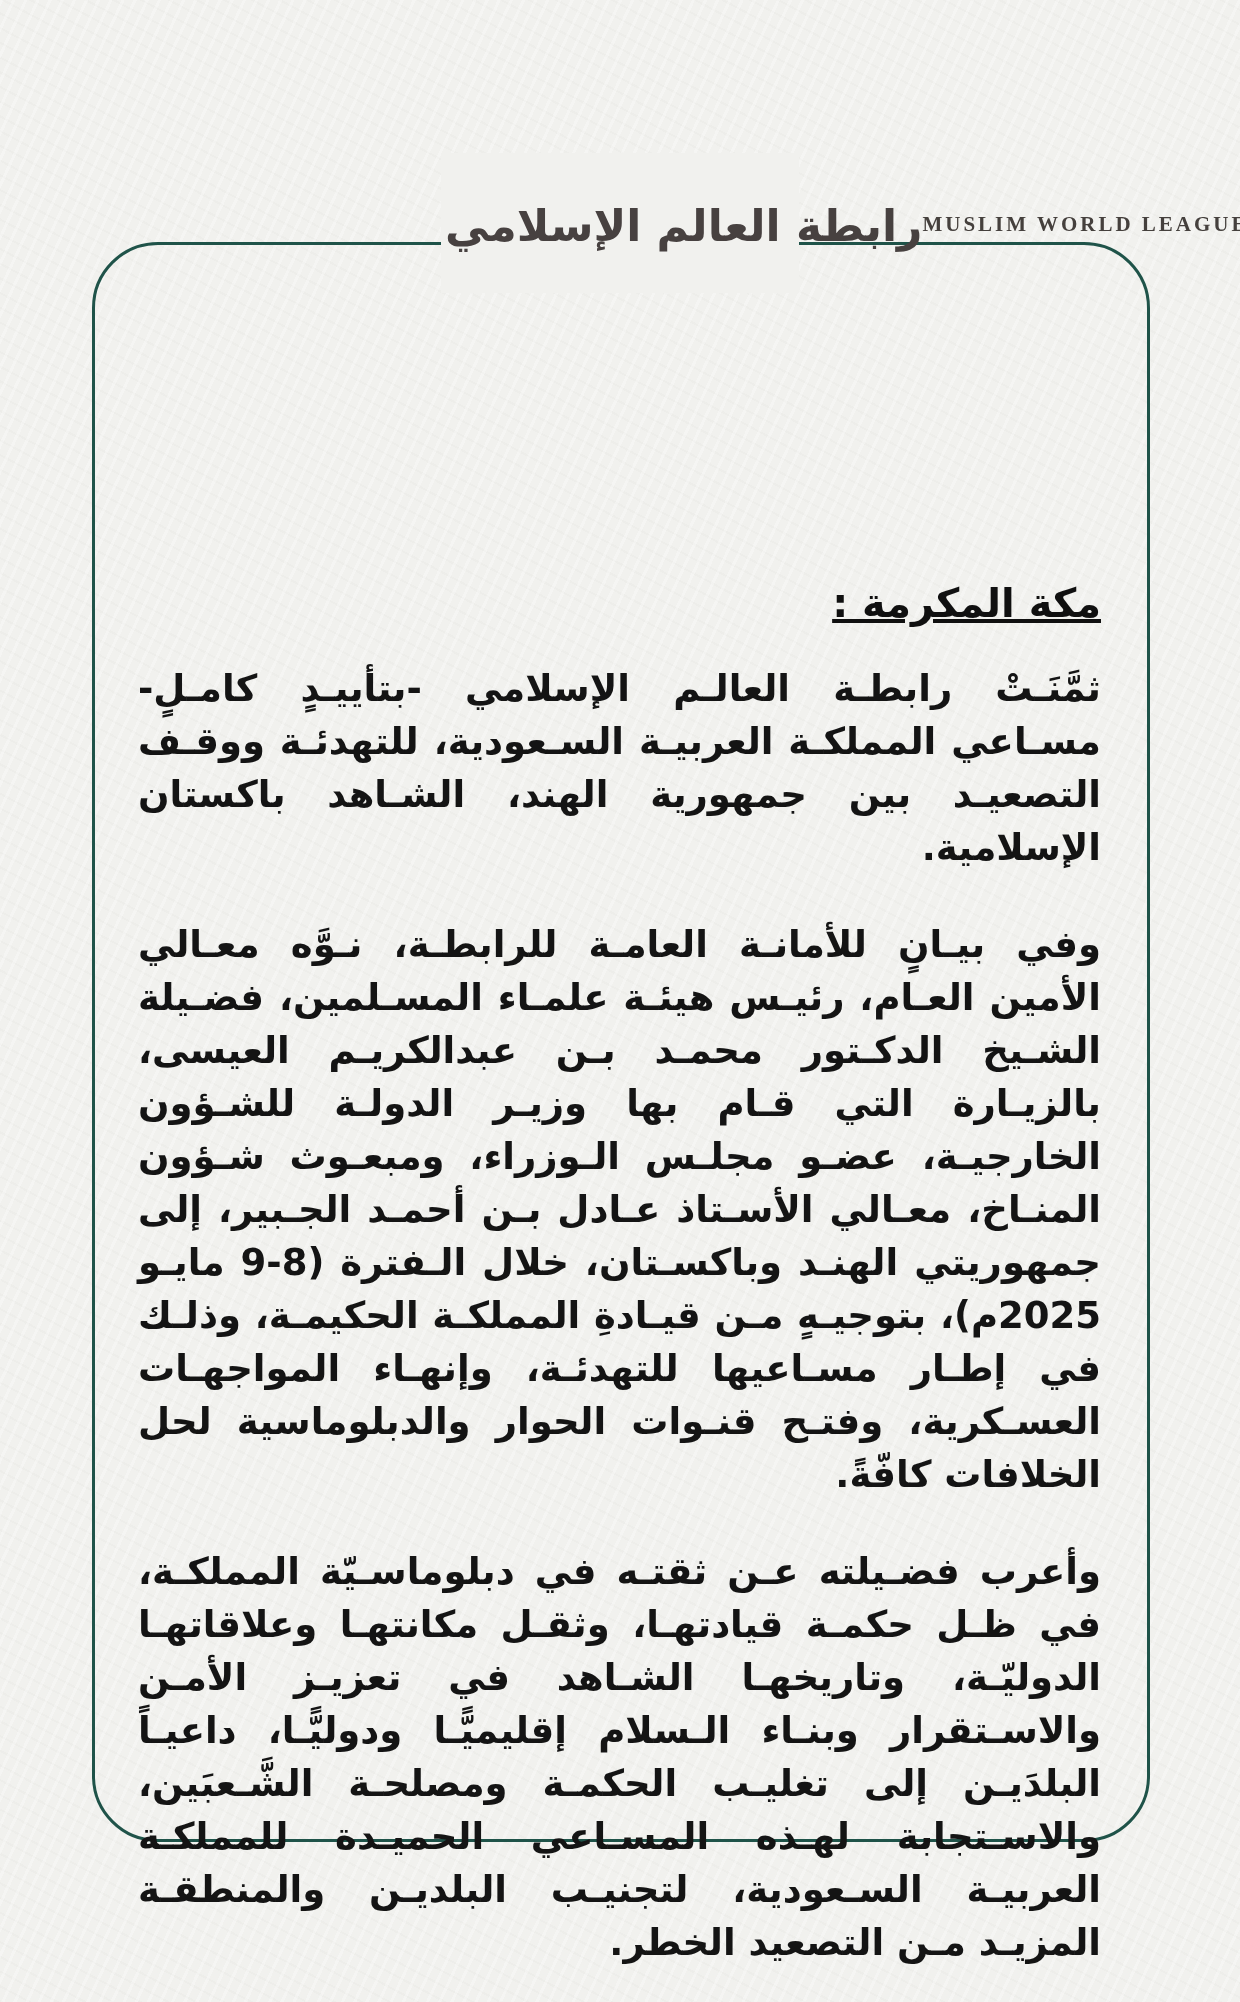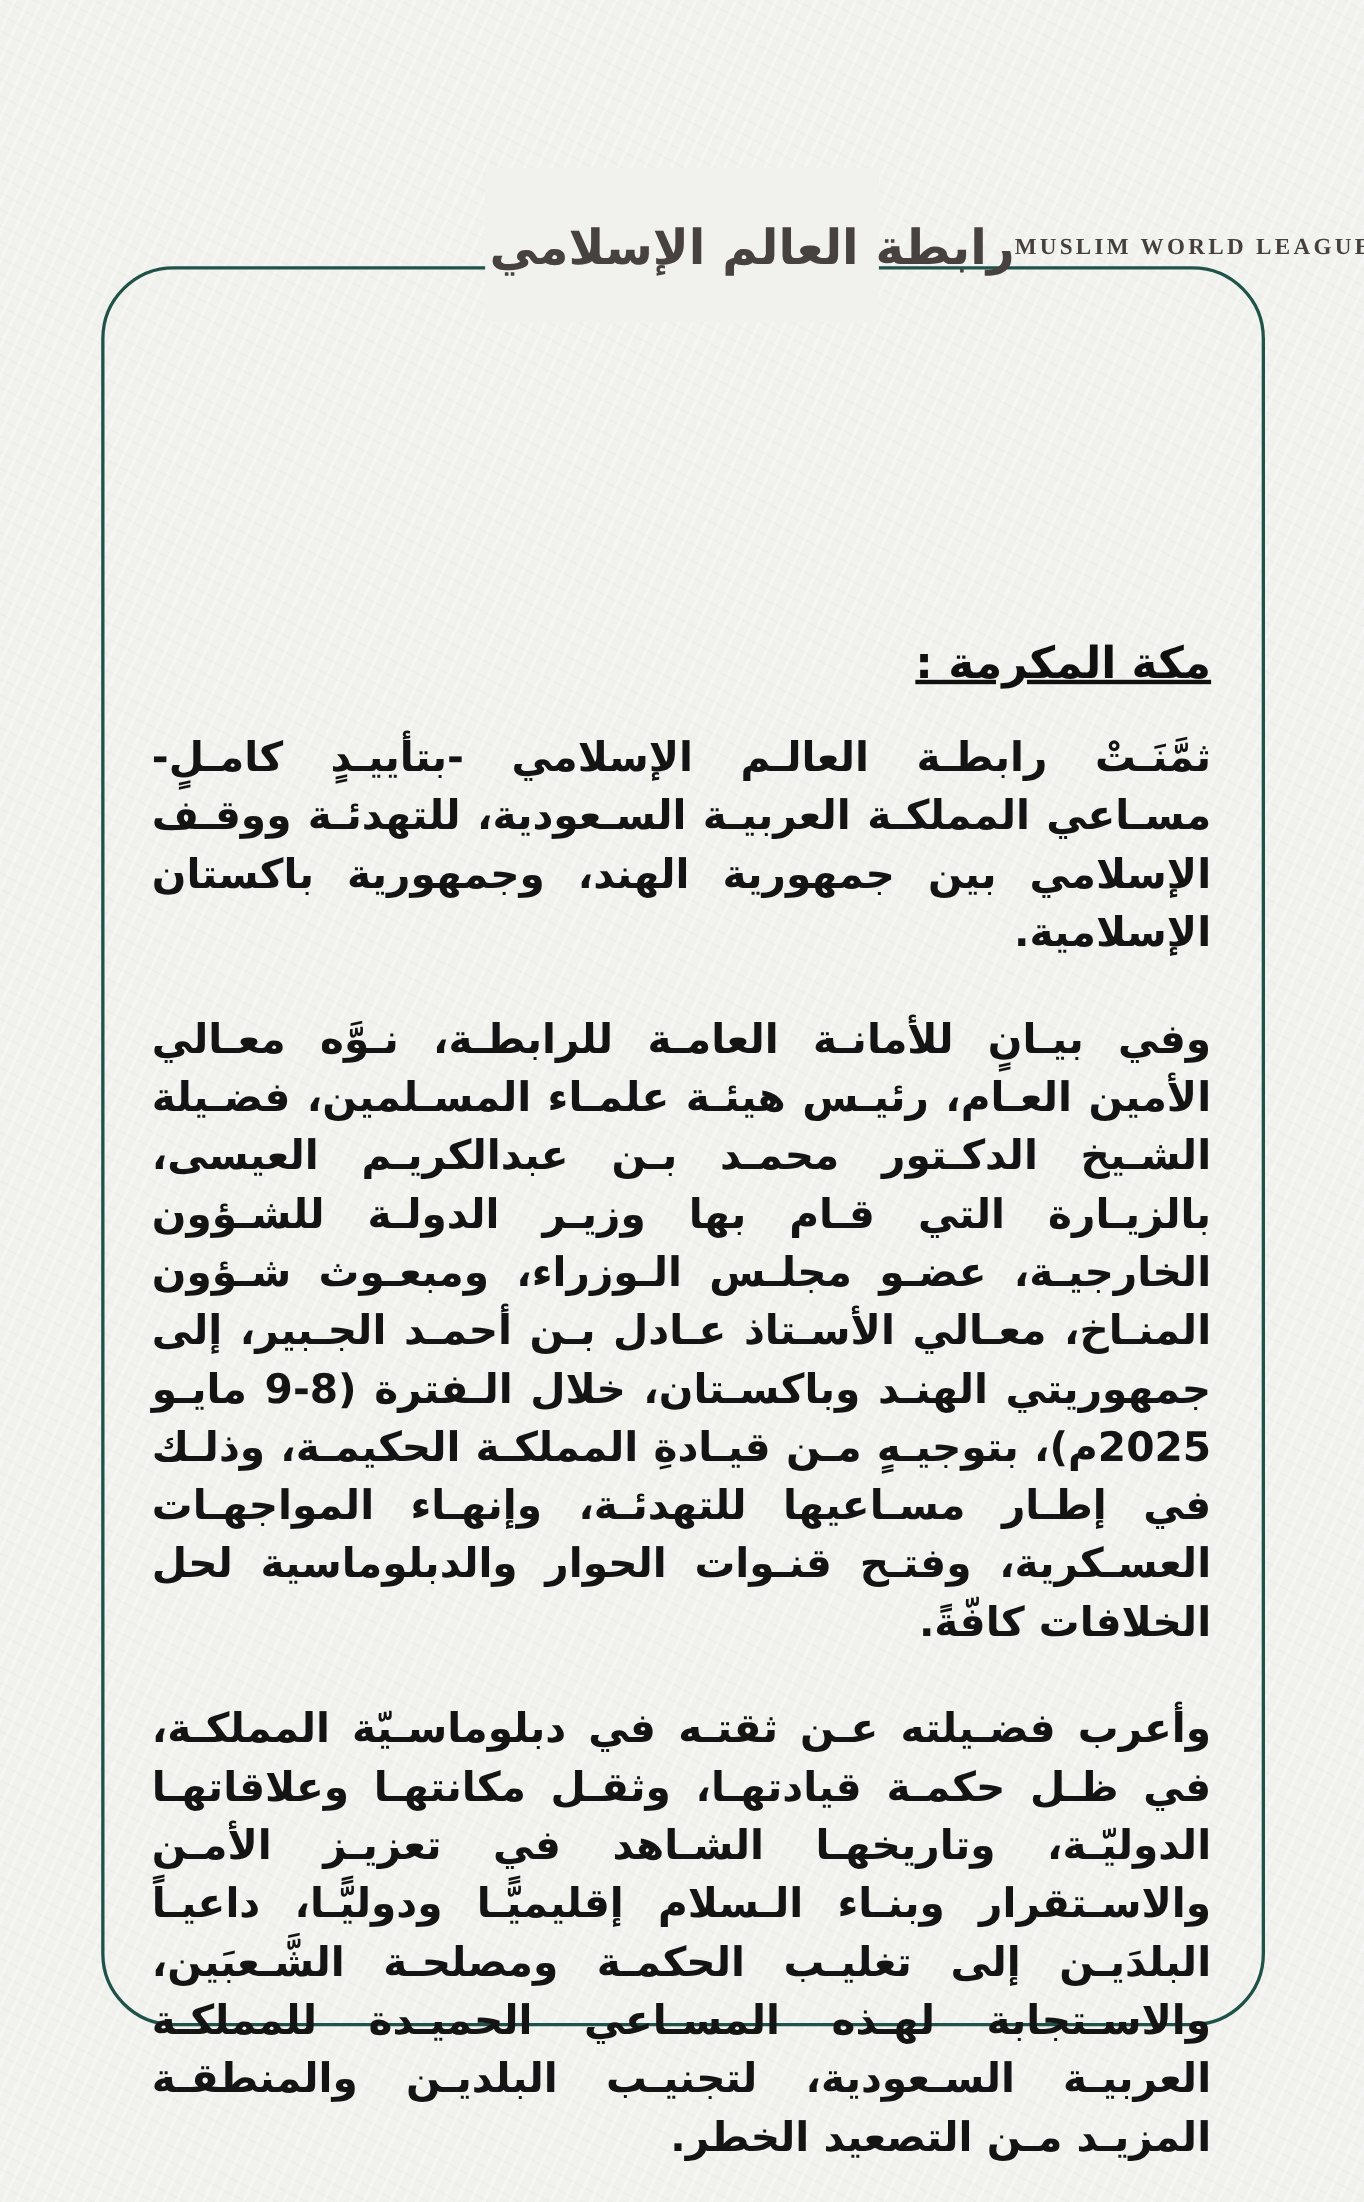--- a/index.html
+++ b/index.html
@@ -167,20 +167,20 @@
     <div class="english-name">MUSLIM WORLD LEAGUE</div>
 
     <div class="banner">
       <span class="banner-label">بيـــــان</span>
     </div>
   </div>
 
   <div class="content">
     <h2 class="location-heading">مكة المكرمة :</h2>
 
-    <p class="body-par">ثمَّنَـتْ رابطـة العالـم الإسلامي -بتأييـدٍ كامـلٍ- مسـاعي المملكـة العربيـة السـعودية، للتهدئـة ووقـف الإسلامي بين جمهورية الهند، وجمهورية باكستان الإسلامية.</p>
+    <p class="body-par">ثمَّنَـتْ رابطـة العالـم الإسلامي -بتأييـدٍ كامـلٍ- مسـاعي المملكـة العربيـة السـعودية، للتهدئـة ووقـف التصعيـد بين جمهورية الهند، الشـاهد باكستان الإسلامية.</p>
 
     <p class="body-par">وفي بيـانٍ للأمانـة العامـة للرابطـة، نـوَّه معـالي الأمين العـام، رئيـس هيئـة علمـاء المسـلمين، فضـيلة الشـيخ الدكـتور محمـد بـن عبدالكريـم العيسى، بالزيـارة التي قـام بها وزيـر الدولـة للشـؤون الخارجيـة، عضـو مجلـس الـوزراء، ومبعـوث شـؤون المنـاخ، معـالي الأسـتاذ عـادل بـن أحمـد الجـبير، إلى جمهوريتي الهنـد وباكسـتان، خلال الـفترة (8-9 مايـو 2025م)، بتوجيـهٍ مـن قيـادةِ المملكـة الحكيمـة، وذلـك في إطـار مسـاعيها للتهدئـة، وإنهـاء المواجهـات العسـكرية، وفتـح قنـوات الحوار والدبلوماسية لحل الخلافات كافّةً.</p>
 
     <p class="body-par">وأعرب فضـيلته عـن ثقتـه في دبلوماسـيّة المملكـة، في ظـل حكمـة قيادتهـا، وثقـل مكانتهـا وعلاقاتهـا الدوليّـة، وتاريخهـا الشـاهد في تعزيـز الأمـن والاسـتقرار وبنـاء الـسلام إقليميًّـا ودوليًّـا، داعيـاً البلدَيـن إلى تغليـب الحكمـة ومصلحـة الشَّـعبَين، والاسـتجابة لهـذه المسـاعي الحميـدة للمملكـة العربيـة السـعودية، لتجنيـب البلديـن والمنطقـة المزيـد مـن التصعيد الخطر.</p>
   </div>
 
 </div>
 
 </body></html>

